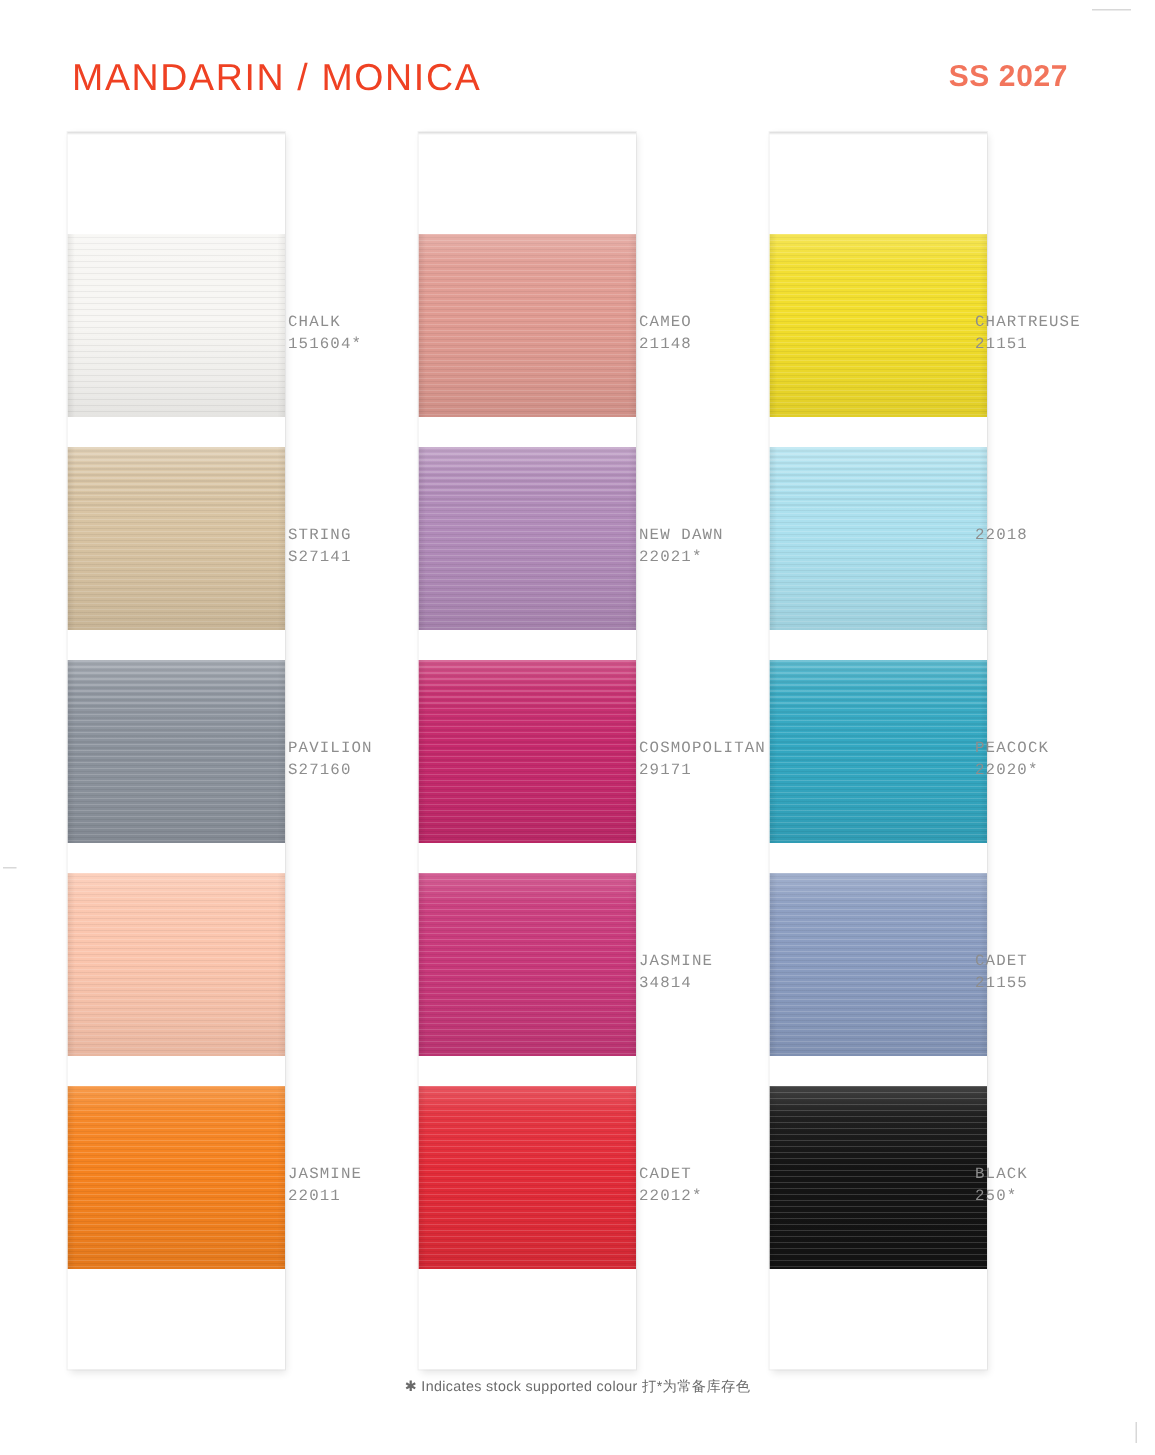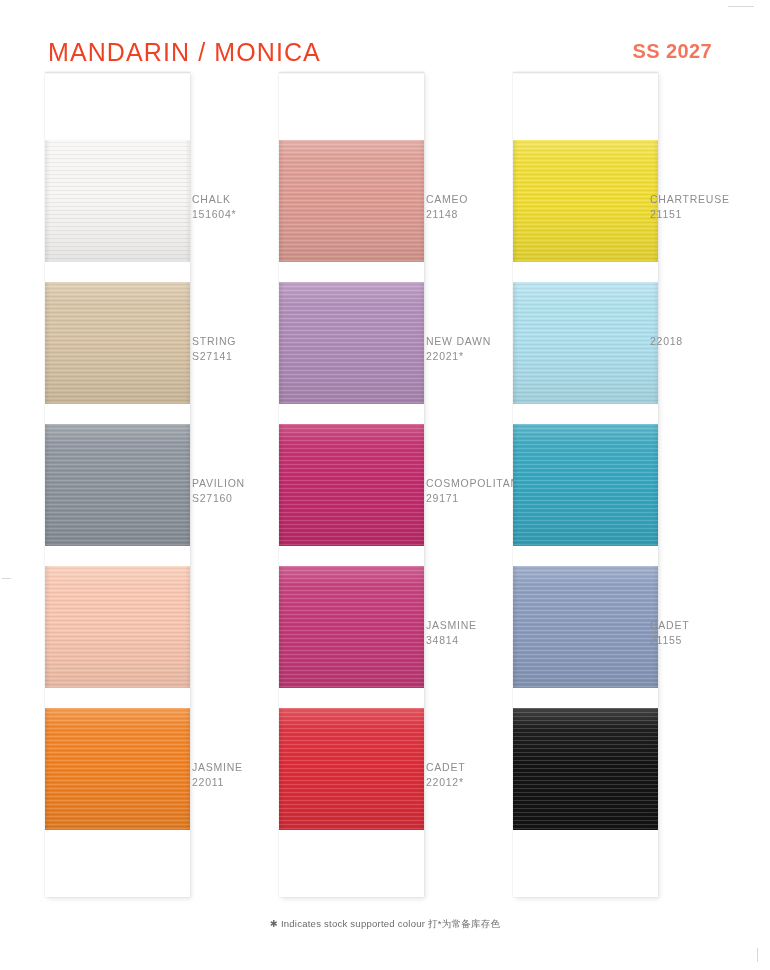--- a/index.html
+++ b/index.html
@@ -40,24 +40,25 @@
     font-size: 20px;
     font-weight: bold;
     letter-spacing: 0.4px;
     color: #f2755c;
     white-space: nowrap;
   }
 
   
   .board {
     position: absolute;
-    top: 72px;
+    top: 88px;
     left: 0;
     width: 686px;
     height: 825px;
+    font-family: Liberation Mono, monospace;
   }
   .column {
     position: absolute;
     top: 0;
     width: 145px;
     height: 825px;
   }
   .col-0 { left: 45px; }
   .col-1 { left: 279px; }
   .col-2 { left: 513px; }
@@ -336,40 +337,48 @@
       <span class="code">22018</span>
     </div>
 
     <div class="swatch s-2">
       <div class="fill" style="background: rgb(52, 168, 194);"></div>
       <div class="threads"></div>
       <div class="sheen"></div>
       <div class="edge-l"></div>
       <div class="edge-r"></div>
     </div>
+    <div class="label l-2">
+      <span class="name">PEACOCK</span>
+      <span class="code">22020*</span>
+    </div>
 
     <div class="swatch s-3">
       <div class="fill" style="background: rgb(138, 156, 192);"></div>
       <div class="threads"></div>
       <div class="sheen"></div>
       <div class="edge-l"></div>
       <div class="edge-r"></div>
     </div>
     <div class="label l-3">
       <span class="name">CADET</span>
       <span class="code">21155</span>
     </div>
 
     <div class="swatch s-4">
       <div class="fill" style="background: rgb(20, 20, 20);"></div>
       <div class="threads"></div>
       <div class="sheen"></div>
       <div class="edge-l"></div>
       <div class="edge-r"></div>
     </div>
+    <div class="label l-4">
+      <span class="name">BLACK</span>
+      <span class="code">250*</span>
+    </div>
   </div>
 </div>
 
 <div class="footnote">✱ Indicates stock supported colour 打*为常备库存色</div>
 
 <div class="tick tick-tr"></div>
 <div class="tick tick-l"></div>
 <div class="tick tick-br"></div>
 
 </body></html>

